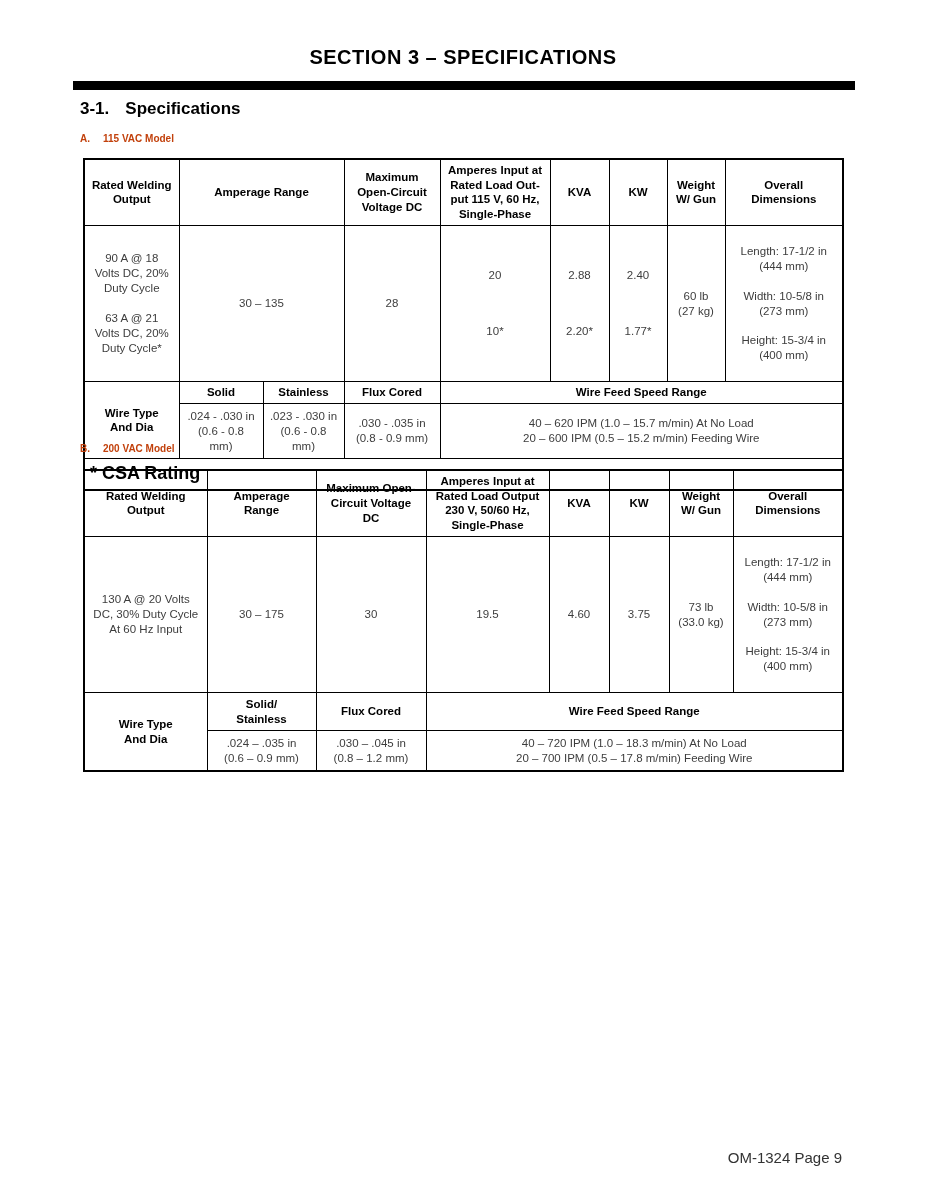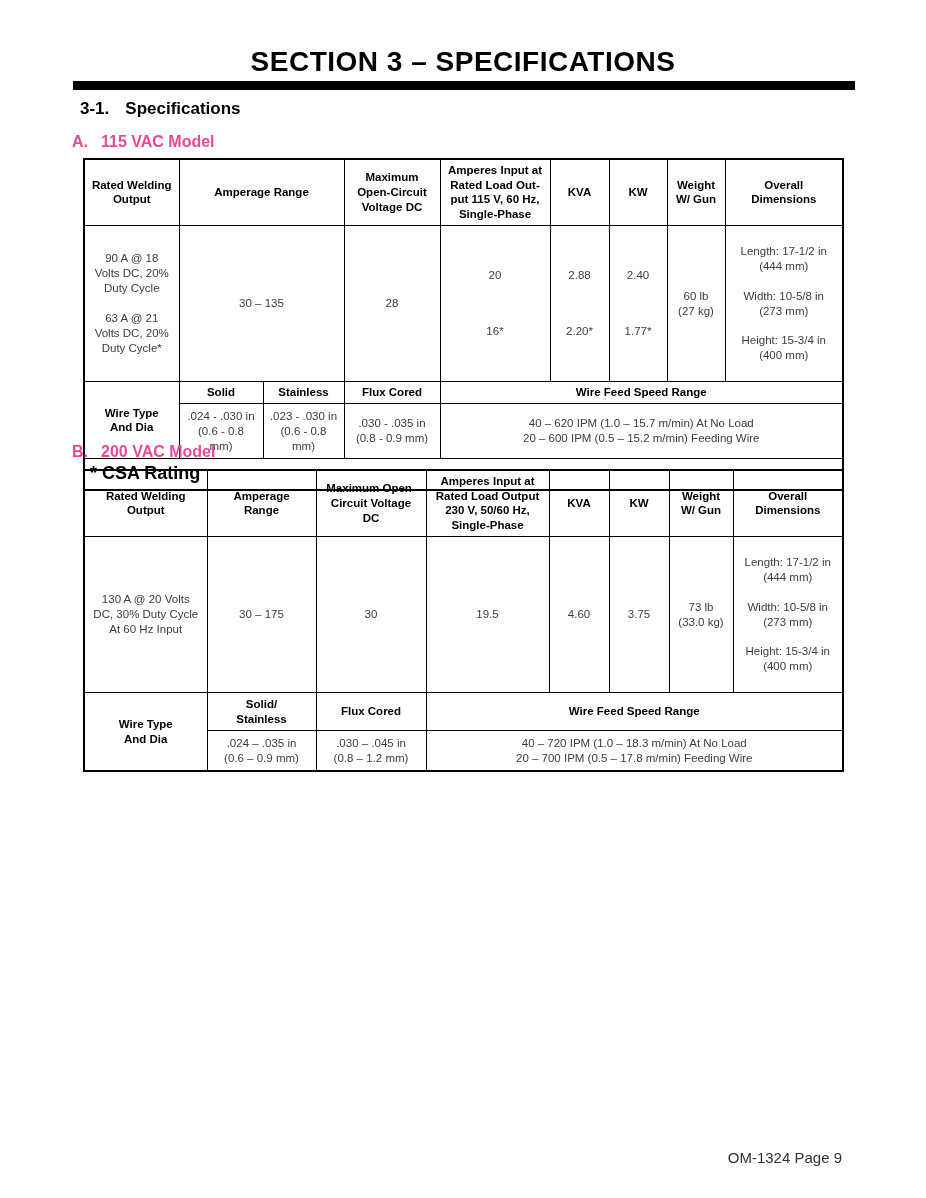--- a/index.html
+++ b/index.html
@@ -10,45 +10,45 @@
     width: 926px;
     height: 1198px;
     background: #ffffff;
     margin: 0 auto;
     overflow: hidden;
   }
   .section-title {
     position: absolute;
     top: 46px; left: 0; right: 0;
     text-align: center;
-    font-size: 28px;
+    font-size: 20px;
     font-weight: bold;
     letter-spacing: 0.5px;
     color: #000;
   }
   .title-rule {
     position: absolute;
     top: 81px; left: 73px;
     width: 782px; height: 9px;
     background: #000;
   }
   .sub-heading {
     position: absolute;
     top: 99px; left: 80px;
     font-size: 17px;
     font-weight: bold;
     color: #000;
   }
   .sub-heading .num { display: inline-block; margin-right: 16px; }
   .model-label {
     position: absolute;
-    left: 72px;
-    font-size: 16px;
-    font-weight: bold;
-    color: #ec4899;
+    left: 80px;
+    font-size: 10px;
+    font-weight: bold;
+    color: #c2410c;
   }
   .model-label .ltr { display: inline-block; margin-right: 13px; }
   .model-a-label { top: 133px; }
   .model-b-label { top: 443px; }
 
   table.spec {
     position: absolute;
     left: 83px;
     border-collapse: collapse;
     table-layout: fixed;
@@ -159,21 +159,21 @@
 Volts DC, 20%
 Duty Cycle</div>
         <div class="gap-sm">63 A @ 21
 Volts DC, 20%
 Duty Cycle*</div>
       </td>
       <td class="val" colspan="2">30 – 135</td>
       <td class="val">28</td>
       <td class="val">
         <div>20</div>
-        <div class="gap-lg">16*</div>
+        <div class="gap-lg">10*</div>
       </td>
       <td class="val">
         <div>2.88</div>
         <div class="gap-lg">2.20*</div>
       </td>
       <td class="val">
         <div>2.40</div>
         <div class="gap-lg">1.77*</div>
       </td>
       <td class="val">60 lb

